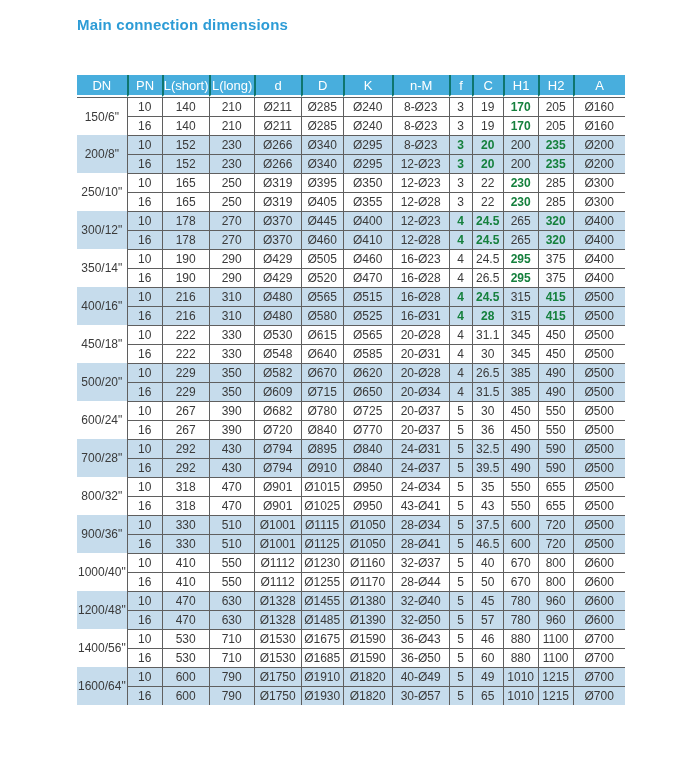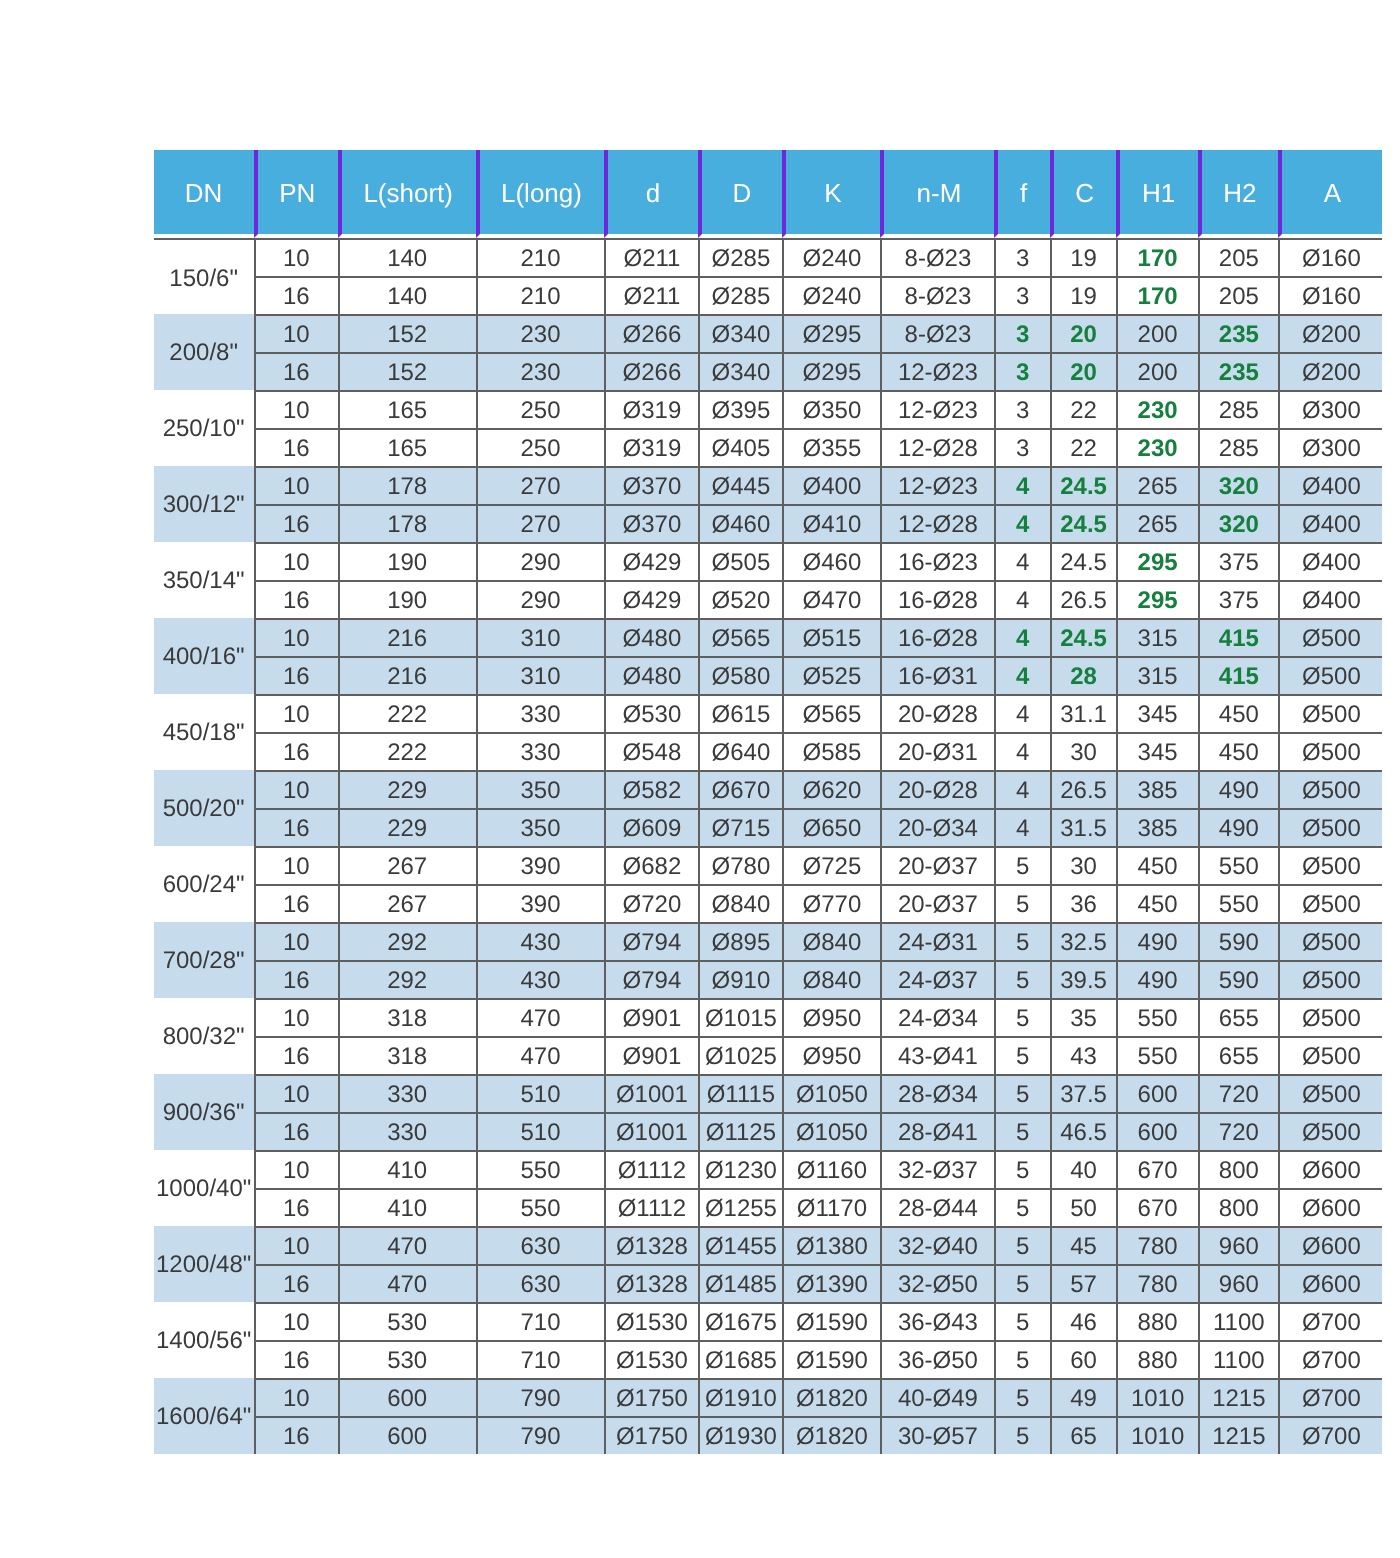--- a/index.html
+++ b/index.html
@@ -26,27 +26,27 @@
     position:absolute;left:77px;top:75px;
     border-collapse:separate;border-spacing:0;
     table-layout:fixed;
   }
   table.dims th{
     background:var(--header-bg);
     color:var(--header-text);
     font-weight:400;
     font-size:13px;
     height:20px;
-    padding:11px;
+    padding:0;
     text-align:center;
     vertical-align:middle;
     border:none;
     border-bottom:2px solid #ffffff;
   }
-  table.dims th + th{border-left:2px solid #6d28d9;}
+  table.dims th + th{border-left:2px solid #0f766e;}
   table.dims td{
     font-size:12px;
     color:var(--text);
     height:18px;
     padding:0 1px;
     text-align:center;
     vertical-align:middle;
     white-space:nowrap;
     overflow:hidden;
   }
@@ -60,20 +60,21 @@
     font-size:12px;
   }
   table.dims tbody tr:first-child td.dn{border-top:1px solid var(--grid);}
   table.dims tr.shaded td{background:var(--row-shade);}
   table.dims td.b{font-weight:700;color:#15803d;}
 </style>
 </head>
 <body>
 
 <div class="page">
+  <div class="page-title">Main connection dimensions</div>
 
   <table class="dims">
     <colgroup>
         <col style="width: 48px;">
         <col style="width: 35px;">
         <col style="width: 47px;">
         <col style="width: 45px;">
         <col style="width: 47px;">
         <col style="width: 42px;">
         <col style="width: 49px;">

